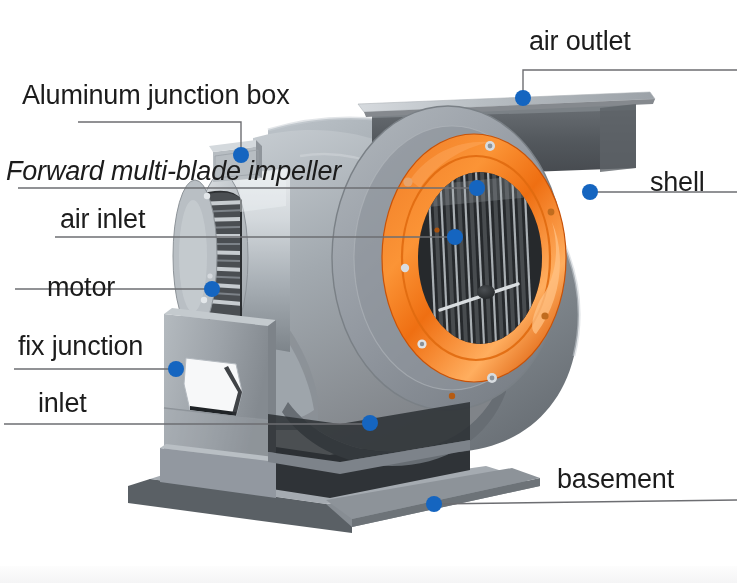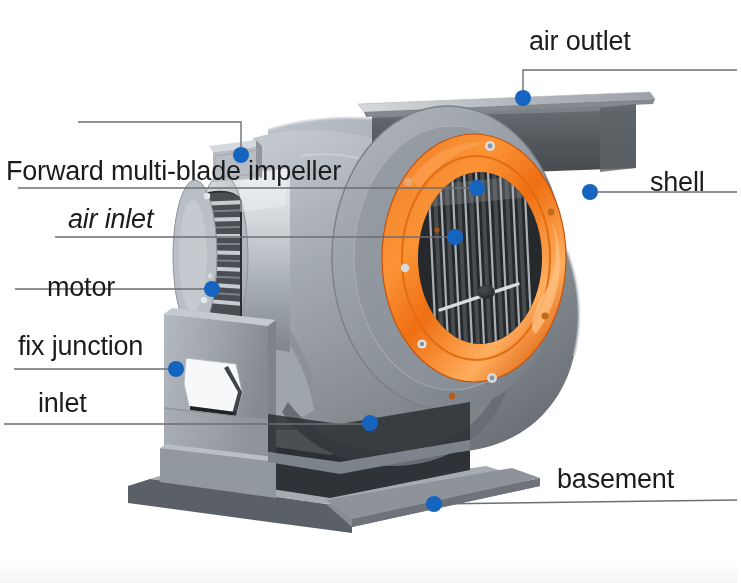--- a/index.html
+++ b/index.html
@@ -307,22 +307,23 @@
         <circle cx="590" cy="192" r="8" fill="#1565c0"></circle>
         <circle cx="455" cy="237" r="8" fill="#1565c0"></circle>
         <circle cx="212" cy="289" r="8" fill="#1565c0"></circle>
         <circle cx="176" cy="369" r="8" fill="#1565c0"></circle>
         <circle cx="370" cy="423" r="8" fill="#1565c0"></circle>
         <circle cx="434" cy="504" r="8" fill="#1565c0"></circle>
       </g>
   </svg>
 
   <div class="lbl" style="left: 529px; top: 28px;">air outlet</div>
-  <div class="lbl" style="left: 6px; top: 158px;">Forward multi-blade impeller</div>
+  <div class="lbl" style="left: 22px; top: 82px;">Aluminum junction box</div>
+  <div class="lbl" style="left: 6px; top: 158px; font-style: italic;">Forward multi-blade impeller</div>
   <div class="lbl" style="left: 650px; top: 169px;">shell</div>
-  <div class="lbl" style="left: 68px; top: 206px; font-style: italic;">air inlet</div>
+  <div class="lbl" style="left: 60px; top: 206px;">air inlet</div>
   <div class="lbl" style="left: 47px; top: 255px; margin-top: 19px;">motor</div>
   <div class="lbl" style="left: 18px; top: 333px;">fix junction</div>
   <div class="lbl" style="left: 38px; top: 390px;">inlet</div>
   <div class="lbl" style="left: 548px; top: 466px; margin-left: 9px;">basement</div>
 
   <div id="bottomband"></div>
 </div>
 
 </body></html>

